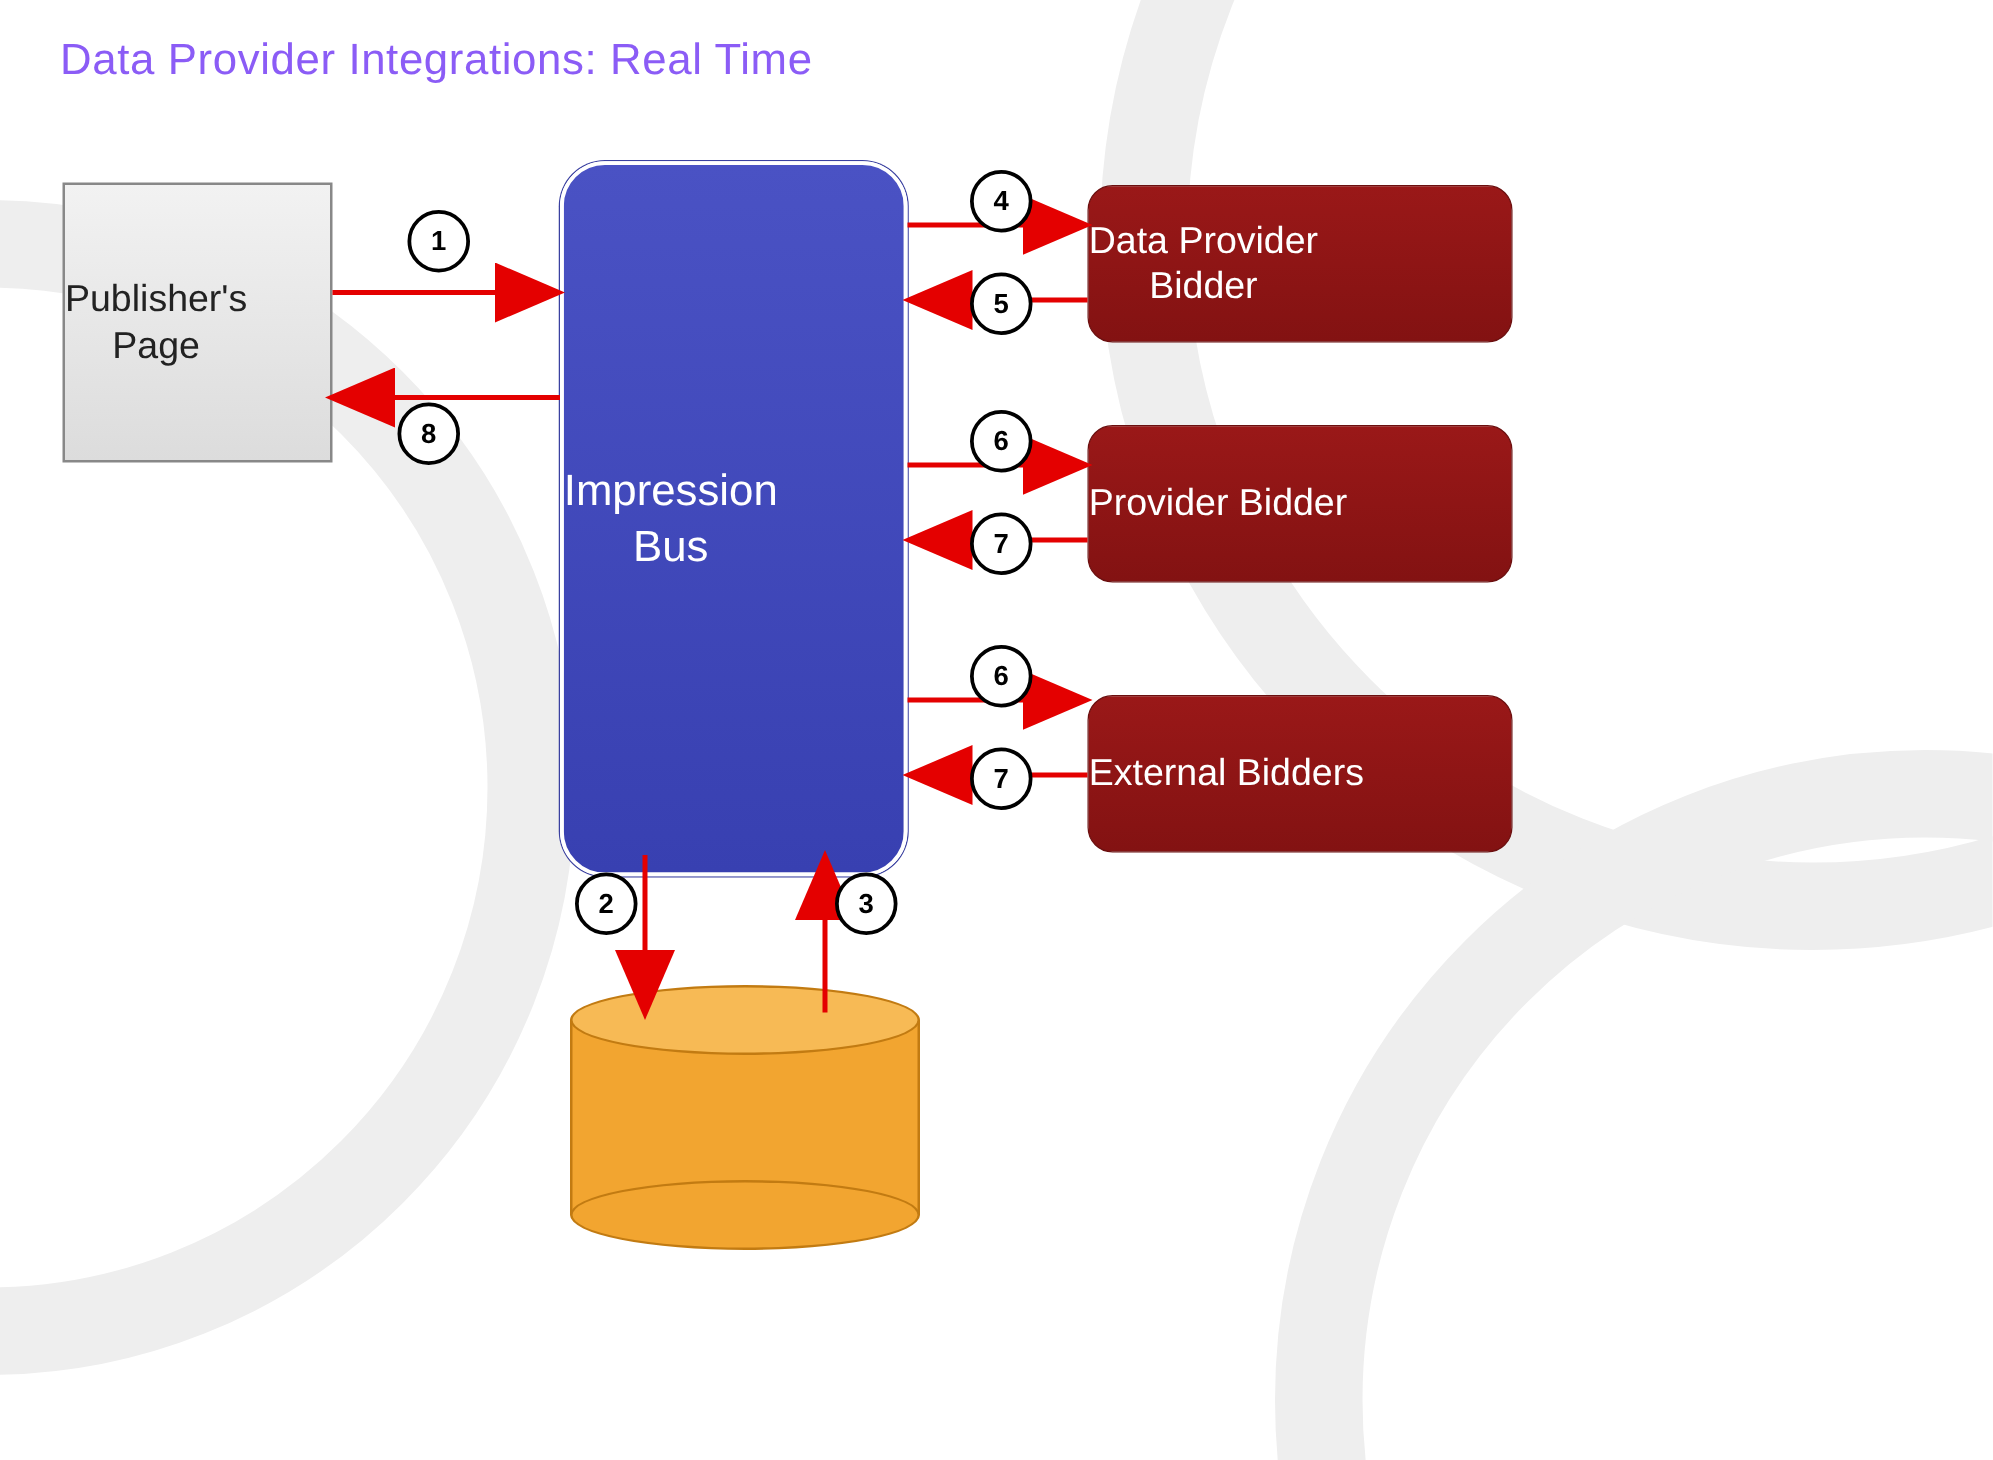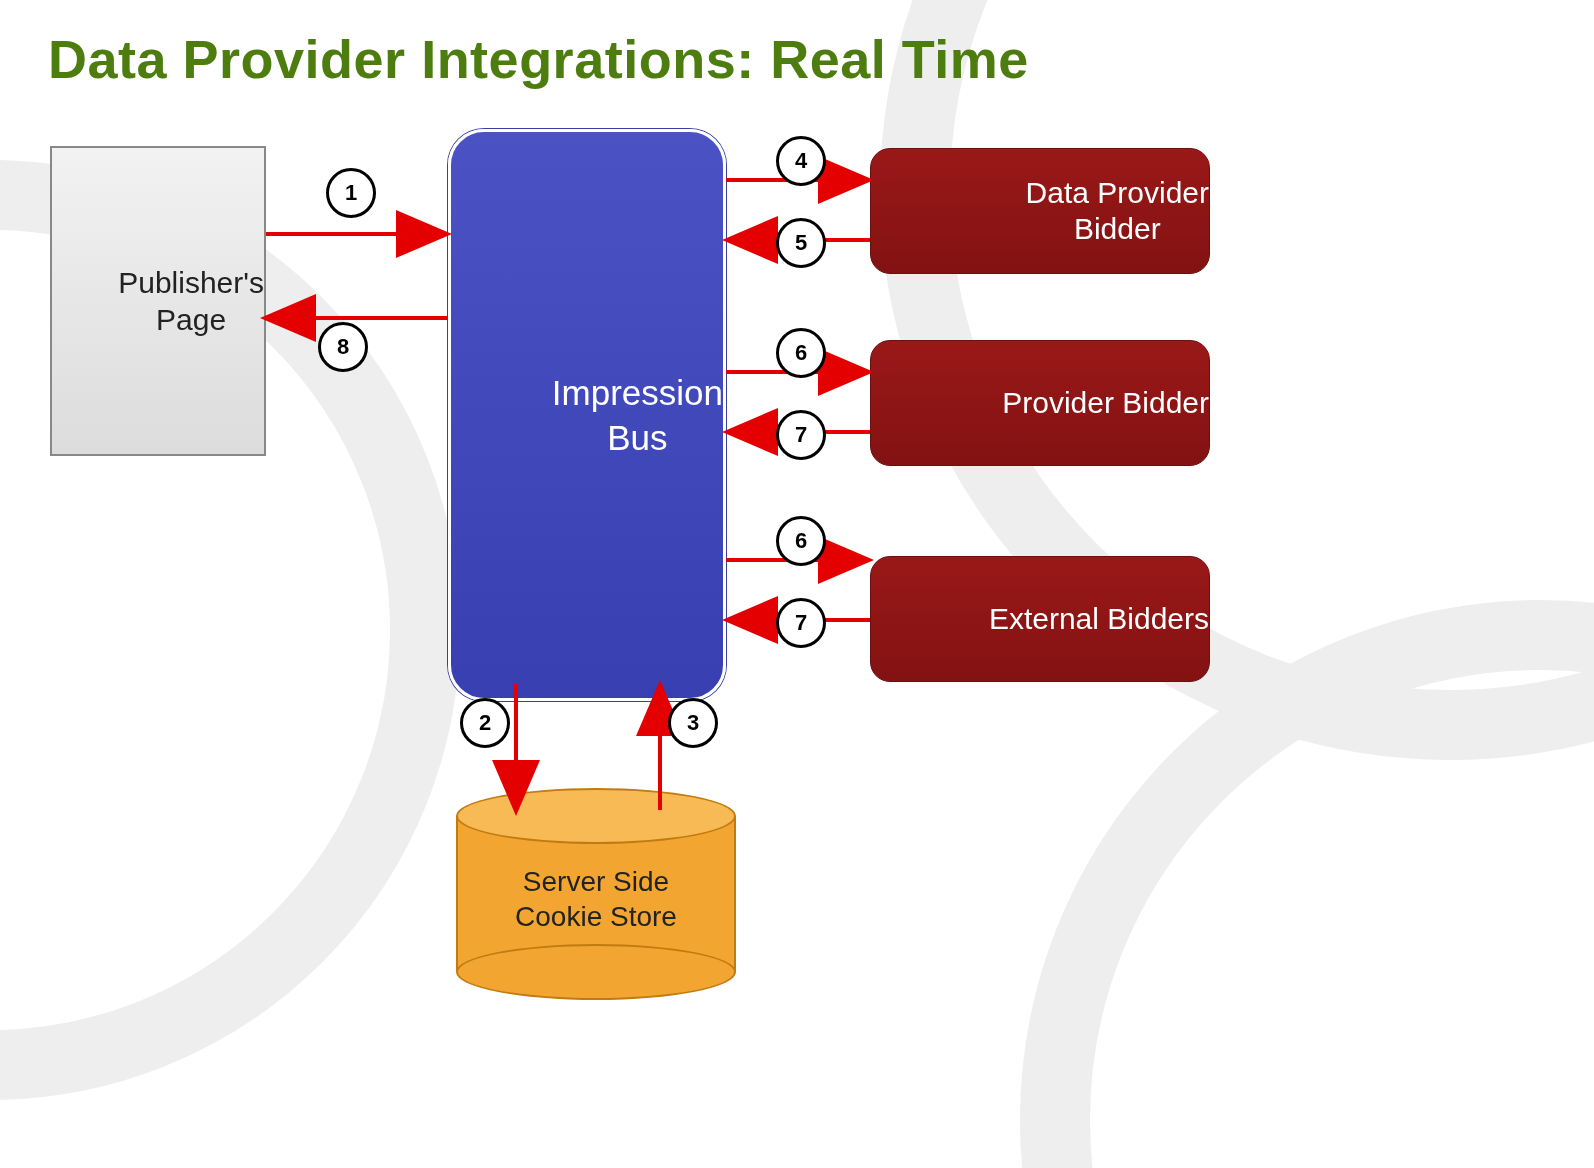--- a/index.html
+++ b/index.html
@@ -1,22 +1,22 @@
 <!DOCTYPE html>
 <html><head>
 <meta charset="utf-8">
 <style>
   html,body{margin:0;padding:0;width:1594px;height:1168px;font-family:Arial,Helvetica,sans-serif;background:#fff;overflow:hidden;position:relative}
   .ring{position:absolute;border:70px solid #eee;border-radius:50%}
   .ring1{width:800px;height:800px;left:-480px;top:160px}
   .ring2{width:1000px;height:1000px;left:880px;top:-380px}
   .ring3{width:900px;height:900px;left:1020px;top:600px}
-  .title{position:absolute;left:48px;top:28px;font-size:54px;font-weight:bold;color:#4d7c0f;letter-spacing:.5px}
-  .box{position:absolute;display:flex;align-items:center;justify-content:flex-end;text-align:center;box-sizing:border-box}
-  .pub{left:50px;top:146px;width:216px;height:310px;background:linear-gradient(#f2f2f2,#dcdcdc);border:2px solid #888;font-size:30px;color:#222;line-height:1.25}
+  .title{position:absolute;left:48px;top:28px;font-size:35px;font-weight:normal;color:#8b5cf6;letter-spacing:.5px}
+  .box{position:absolute;display:flex;align-items:center;justify-content:flex-start;text-align:center;box-sizing:border-box}
+  .pub{left:50px;top:146px;width:216px;height:224px;background:linear-gradient(#f2f2f2,#dcdcdc);border:2px solid #888;font-size:30px;color:#222;line-height:1.25}
   .imp{left:448px;top:129px;width:278px;height:572px;background:linear-gradient(#4a52c4,#3840b1);border:3px solid #fff;border-radius:36px;box-shadow:0 0 0 1px #3a40a0;color:#fff;font-size:35px;line-height:1.3}
   .bidder{width:340px;height:126px;background:linear-gradient(#9a1818,#831212);color:#fff;font-size:30px;border-radius:20px;border:1px solid #6b0f0f;line-height:1.2}
   .bd1{left:870px;top:148px}
   .bd2{left:870px;top:340px}
   .bd3{left:870px;top:556px}
   .cyl{position:absolute;left:456px;top:788px;width:280px;height:212px}
   .cyl-body{position:absolute;left:0;top:28px;width:280px;height:156px;background:#f2a530;border-left:2px solid #c27b12;border-right:2px solid #c27b12;box-sizing:border-box}
   .cyl-top{position:absolute;left:0;top:0;width:280px;height:56px;border-radius:50%;background:#f7ba55;border:2px solid #c27b12;box-sizing:border-box;z-index:2}
   .cyl-bot{position:absolute;left:0;bottom:0;width:280px;height:56px;border-radius:50%;background:#f2a530;border:2px solid #c27b12;box-sizing:border-box}
   .cyl-label{position:absolute;left:0;top:76px;width:280px;text-align:center;font-size:28px;color:#222;z-index:3;line-height:1.25}
@@ -52,22 +52,20 @@
   <span>Provider Bidder</span>
 </div>
 <div class="box bidder bd3">
   <span>External Bidders</span>
 </div>
 
 <div class="cyl">
   <div class="cyl-top"></div>
   <div class="cyl-body"></div>
   <div class="cyl-bot"></div>
-  <div class="cyl-label" style="white-space:pre-line">Server Side
-Cookie Store</div>
 </div>
 
 <svg class="arrows">
   <defs>
     <marker id="ah" markerWidth="14" markerHeight="12" refX="12" refY="6" orient="auto">
       <path d="M0,0 L14,6 L0,12 Z" class="ahead"></path>
     </marker>
   </defs>
 
   <line class="arrow" x1="266" y1="234" x2="444" y2="234" marker-end="url(#ah)"></line>

